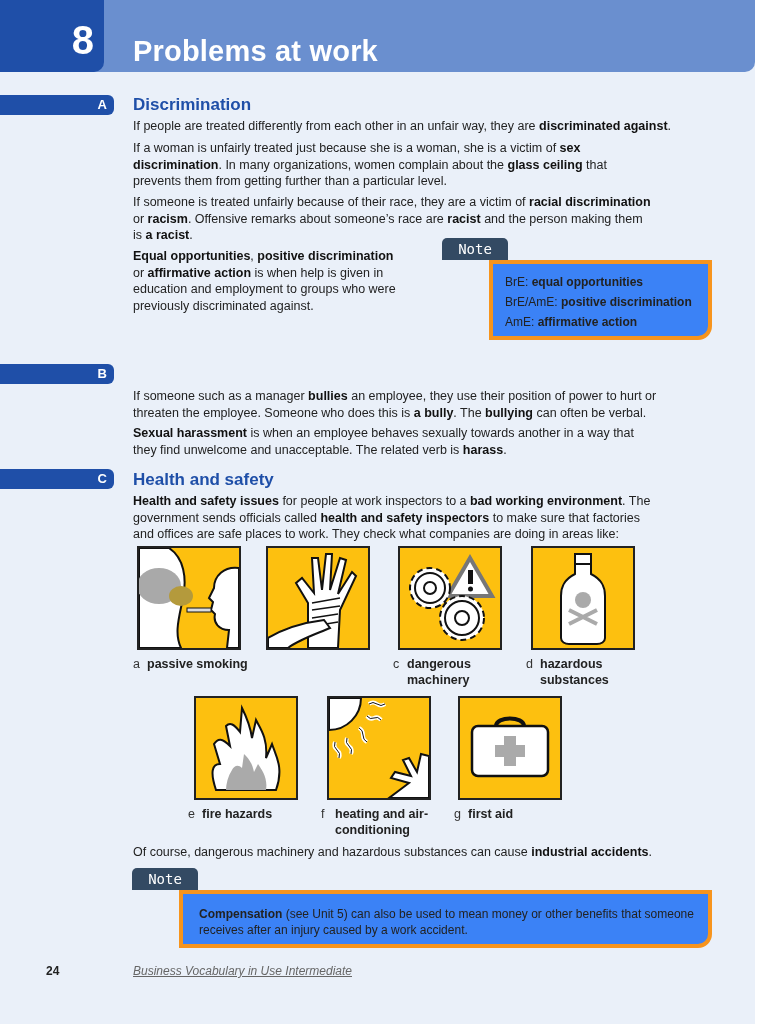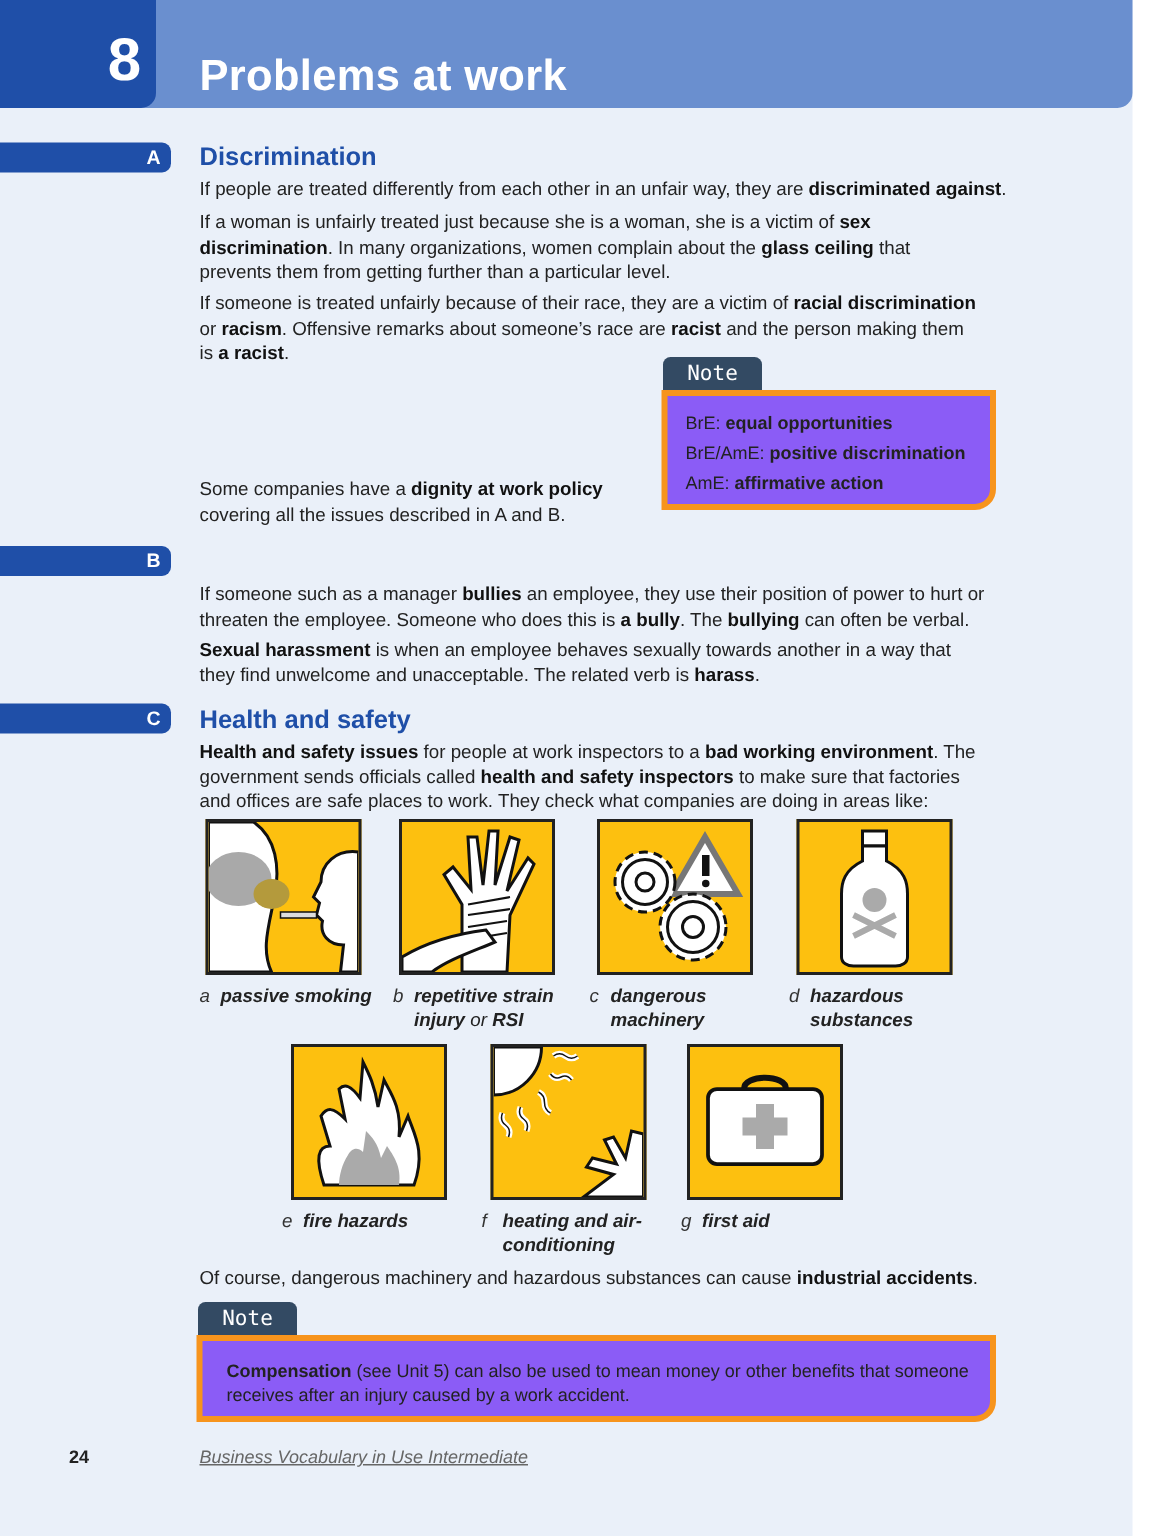--- a/index.html
+++ b/index.html
@@ -15,26 +15,26 @@
 
   .sec-bar { position:absolute; left:0; width:114px; height:20px; background:#1f4fa8; border-radius:0 6px 6px 0; }
   .sec-letter { position:absolute; right:7px; top:1px; font-size:13px; font-weight:bold; color:#fff; line-height:18px; }
   .sec-heading { position:absolute; left:133px; font-size:17px; font-weight:bold; color:#1f4fa8; line-height:20px; }
 
   .p { position:absolute; left:133px; font-size:12.5px; line-height:16.5px; color:#222; margin:0; }
   .p b { color:#111; }
 
   .note-tab { position:absolute; width:66px; height:22px; background:#334a63; border-radius:5px 5px 0 0;
               color:#fff; font-family:"DejaVu Sans Mono", monospace; font-size:14px; line-height:22px; text-align:center; }
-  .note-box { position:absolute; background:#8b5cf6; border:4px solid #f7941d; border-radius:0 0 14px 0; box-sizing:border-box; }
+  .note-box { position:absolute; background:#3b82f6; border:4px solid #f7941d; border-radius:0 0 14px 0; box-sizing:border-box;margin-left:48px; }
   .note-line { font-size:12px; line-height:20px; color:#222; }
 
   .pic { position:absolute; width:104px; height:104px; background:#fdc00f; border:2px solid #222; box-sizing:border-box; overflow:hidden; }
   .pic svg { width:100%; height:100%; display:block; }
-  .cap { position:absolute; font-size:12.5px; line-height:16px; color:#222;font-style:italic; }
+  .cap { position:absolute; font-size:12.5px; line-height:16px; color:#222; }
   .cap .l { display:inline-block; width:14px; color:#333; }
   .cap .t { display:inline-block; vertical-align:top; }
 
   .footer-num { position:absolute; left:46px; top:964px; font-size:12px; font-weight:bold; color:#222; }
   .footer-title { position:absolute; left:133px; top:964px; font-size:12px; font-style:italic; color:#666;text-decoration:underline; }
 </style>
 </head>
 <body>
 
 <div class="page">
@@ -53,22 +53,22 @@
 
   <p class="p" style="top:118px;width:540px">
     <span>If people are treated differently from each other in an unfair way, they are </span><b>discriminated against</b><span>.</span>
   </p>
   <p class="p" style="top:140px;width:490px">
     <span>If a woman is unfairly treated just because she is a woman, she is a victim of </span><b>sex discrimination</b><span>. In many organizations, women complain about the </span><b>glass ceiling</b><span> that prevents them from getting further than a particular level.</span>
   </p>
   <p class="p" style="top:194px;width:520px">
     <span>If someone is treated unfairly because of their race, they are a victim of </span><b>racial discrimination</b><span> or </span><b>racism</b><span>. Offensive remarks about someone’s race are </span><b>racist</b><span> and the person making them is </span><b>a racist</b><span>.</span>
   </p>
-  <p class="p" style="top:318px;width:275px">
-    <span>Some companies have a </span><b>dignity at work policy</b><span> covering all the issues described in A and B.</span>
+  <p class="p" style="top:248px;width:275px">
+    <b>Equal opportunities</b><span>, </span><b>positive discrimination</b><span> or </span><b>affirmative action</b><span> is when help is given in education and employment to groups who were previously discriminated against.</span>
   </p>
 
   <div class="note-tab" style="left:442px;top:238px">Note</div>
   <div class="note-box" style="left:441px;top:260px;width:223px;height:80px;padding:8px 0 0 12px">
     <div class="note-line"><span>BrE: </span><b>equal opportunities</b></div>
     <div class="note-line"><span>BrE/AmE: </span><b>positive discrimination</b></div>
     <div class="note-line"><span>AmE: </span><b>affirmative action</b></div>
   </div>
 
   <div class="sec-bar" style="top:364px">
@@ -123,23 +123,20 @@
       <rect x="42" y="6" width="16" height="10" fill="#fff" stroke="#111" stroke-width="2"></rect>
       <path d="M42,16 L42,26 C30,32 28,40 28,48 L28,90 C28,94 32,96 36,96 L64,96 C68,96 72,94 72,90 L72,48 C72,40 70,32 58,26 L58,16Z" fill="#fff" stroke="#111" stroke-width="2"></path>
       <circle cx="50" cy="52" r="8" fill="#aaa"></circle>
       <path d="M36,62 L64,76 M64,62 L36,76" stroke="#aaa" stroke-width="4"></path>
     </svg>
   </div>
 
   <div class="cap" style="left:133px;top:656px">
     <span class="l">a</span><b class="t">passive smoking</b>
   </div>
-  <div class="cap" style="left:262px;top:656px;width:120px">
-    <span class="l">b</span><span class="t" style="width:104px"><b>repetitive strain injury</b><span> or </span><b>RSI</b></span>
-  </div>
   <div class="cap" style="left:393px;top:656px;width:80px">
     <span class="l">c</span><b class="t" style="width:66px">dangerous machinery</b>
   </div>
   <div class="cap" style="left:526px;top:656px;width:90px">
     <span class="l">d</span><b class="t" style="width:72px">hazardous substances</b>
   </div>
 
   <div class="pic" style="left:194px;top:696px">
     <svg viewBox="0 0 100 100">
       <path d="M20,92 L80,92 C88,70 80,58 76,46 L70,60 C72,40 64,30 60,22 L56,40 C54,26 50,18 46,10 L44,34 C38,26 34,24 30,28 L34,48 C26,40 22,40 18,46 L24,66 C16,66 14,74 20,92Z" fill="#fff" stroke="#111" stroke-width="2"></path>

